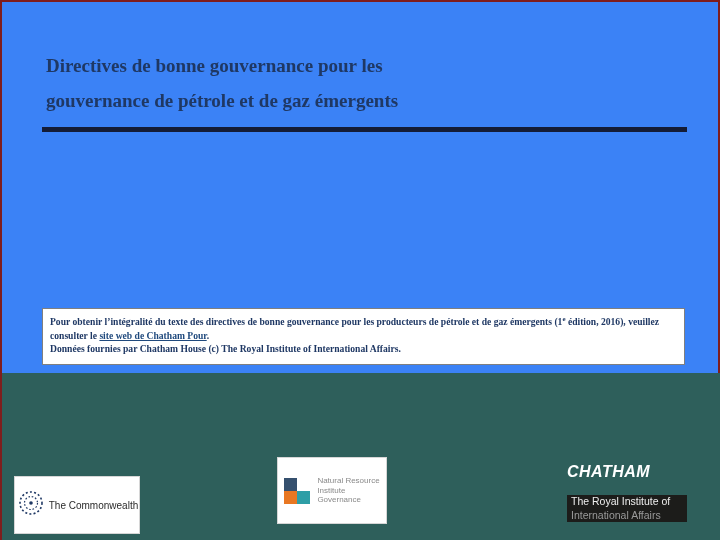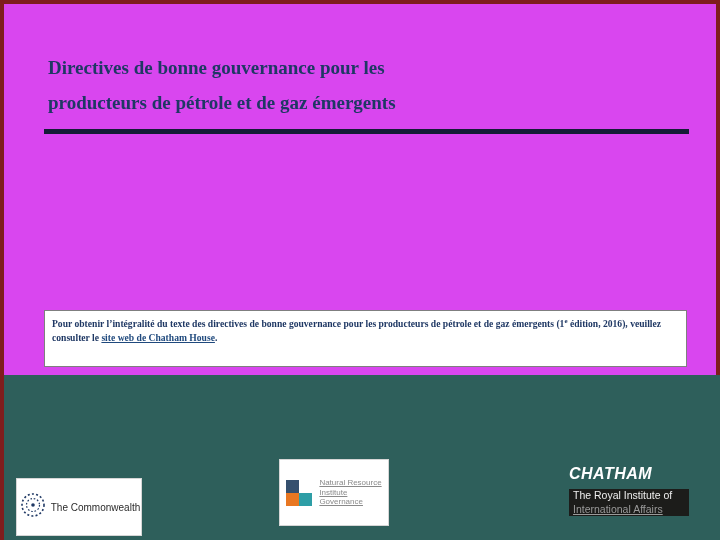--- a/index.html
+++ b/index.html
@@ -1,19 +1,19 @@
 <!DOCTYPE html>
 <html><head>
 <meta charset="utf-8">
 <style>
   * { margin:0; padding:0; box-sizing:border-box; }
   html,body { width:720px; height:540px; background:#ffffff; }
   body { position:relative; font-family:"Liberation Serif", serif; overflow:hidden; }
 
-  .slide { position:absolute; inset:0; background:#d946ef; border:4px solid #7f1d1d; }
+  .slide { position:absolute; inset:0; background:#3b82f6; border:2px solid #7f1d1d; }
 
   
   .title { position:absolute; left:44px; top:46px; width:620px;
            color:#1f3864; font-size:19px; font-weight:600; line-height:35px; }
 
   
   .rule { position:absolute; left:40px; top:125px; width:645px; height:5px; background:#141c36; }
 
   
   .notice { position:absolute; left:40px; top:306px; width:643px; min-height:57px;
@@ -31,45 +31,46 @@
   .commonwealth { left:12px; top:474px; width:126px; height:58px; flex-direction:row; gap:3px; }
   .commonwealth .label { font-family:"Liberation Sans", sans-serif; font-size:10px; color:#2b2b2b; }
 
   
   .nrgi { left:275px; top:455px; width:110px; height:67px; gap:7px; }
   .nrgi-squares { width:26px; height:26px; display:grid; grid-template-columns:1fr 1fr; grid-template-rows:1fr 1fr; }
   .nrgi-squares .q1 { background:#35506e; }
   .nrgi-squares .q2 { background:#ffffff; }
   .nrgi-squares .q3 { background:#e87722; }
   .nrgi-squares .q4 { background:#2e9ea6; }
-  .nrgi-text { font-family:"Liberation Sans", sans-serif; font-size:8px; line-height:9.5px; color:#8a8a8a;text-decoration:underline; }
+  .nrgi-text { font-family:"Liberation Sans", sans-serif; font-size:8px; line-height:9.5px; color:#8a8a8a; }
 
   
   .chatham { position:absolute; left:565px; top:457px; color:#ffffff;
              font-family:"Liberation Sans", sans-serif; }
   .chatham .word { font-size:16px; font-weight:bold; line-height:25px; letter-spacing:0.5px;font-style:italic; }
-  .chatham .subs { margin-top:3px;border-radius:9px; }
+  .chatham .subs { margin-top:11px;border-radius:9px; }
   .chatham .sub { display:block; width:120px; background:#1c1c1a; padding:0 4px;
                   font-size:10.5px; line-height:13.5px; color:#eeeeee; }
-  .chatham .sub.dim { color:#9a9a9a;text-decoration:underline; }
+  .chatham .sub.dim { color:#9a9a9a; }
 </style>
 </head>
 <body>
 
 <div class="slide">
 
   <div class="title">
     <div>Directives de bonne gouvernance pour les</div>
-    <div>producteurs de pétrole et de gaz émergents</div>
+    <div>gouvernance de pétrole et de gaz émergents</div>
   </div>
 
   <div class="rule"></div>
 
   <div class="notice">
-    <div><span>Pour obtenir l’intégralité du texte des directives de bonne gouvernance pour les producteurs de pétrole et de gaz émergents (1</span><sup>e</sup><span> édition, 2016), veuillez consulter le </span><a>site web de Chatham House</a><span>.</span></div>
+    <div><span>Pour obtenir l’intégralité du texte des directives de bonne gouvernance pour les producteurs de pétrole et de gaz émergents (1</span><sup>e</sup><span> édition, 2016), veuillez consulter le </span><a>site web de Chatham Pour</a><span>.</span></div>
+    <div>Données fournies par Chatham House (c) The Royal Institute of International Affairs.</div>
   </div>
 
   <div class="band"></div>
 
   <div class="logo-box commonwealth">
     <span>
       <svg width="30" height="30" viewBox="0 0 30 30">
         <circle cx="15" cy="15" r="11" fill="none" stroke="#1f3864" stroke-width="1.6" stroke-dasharray="2 2.2"></circle>
         <circle cx="15" cy="15" r="6.5" fill="none" stroke="#1f3864" stroke-width="1.2" stroke-dasharray="1.6 1.8"></circle>
         <circle cx="15" cy="15" r="1.8" fill="#1f3864"></circle>

